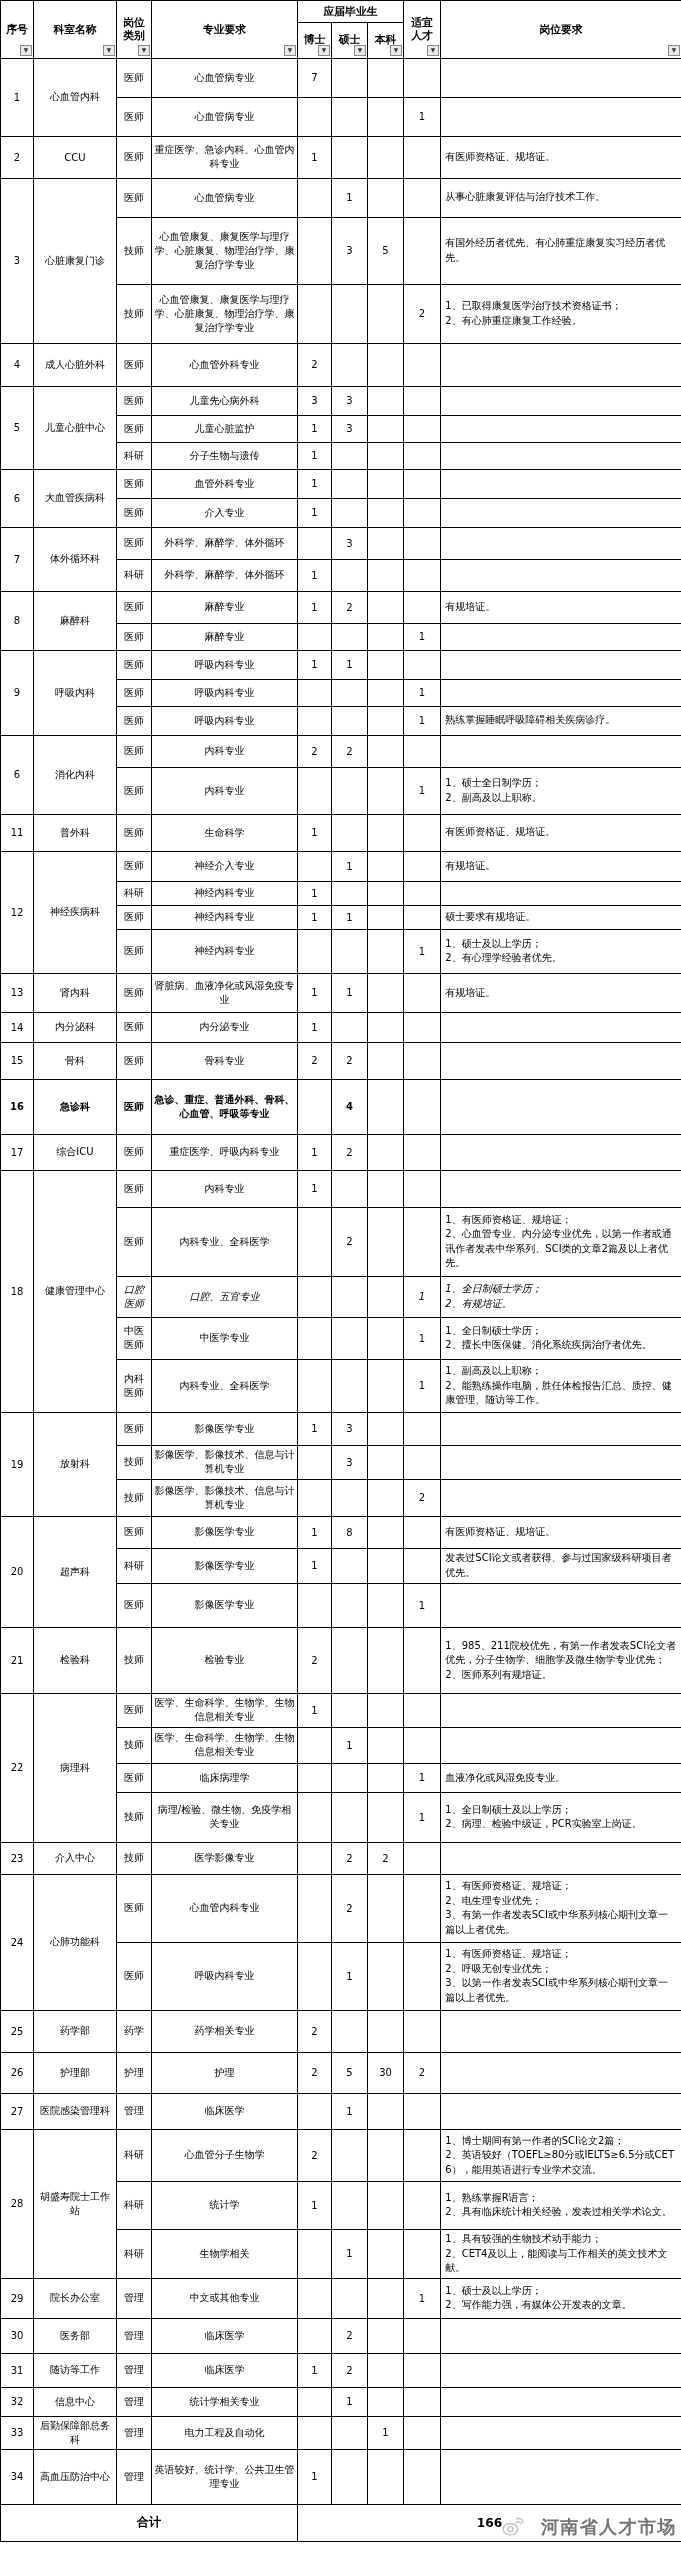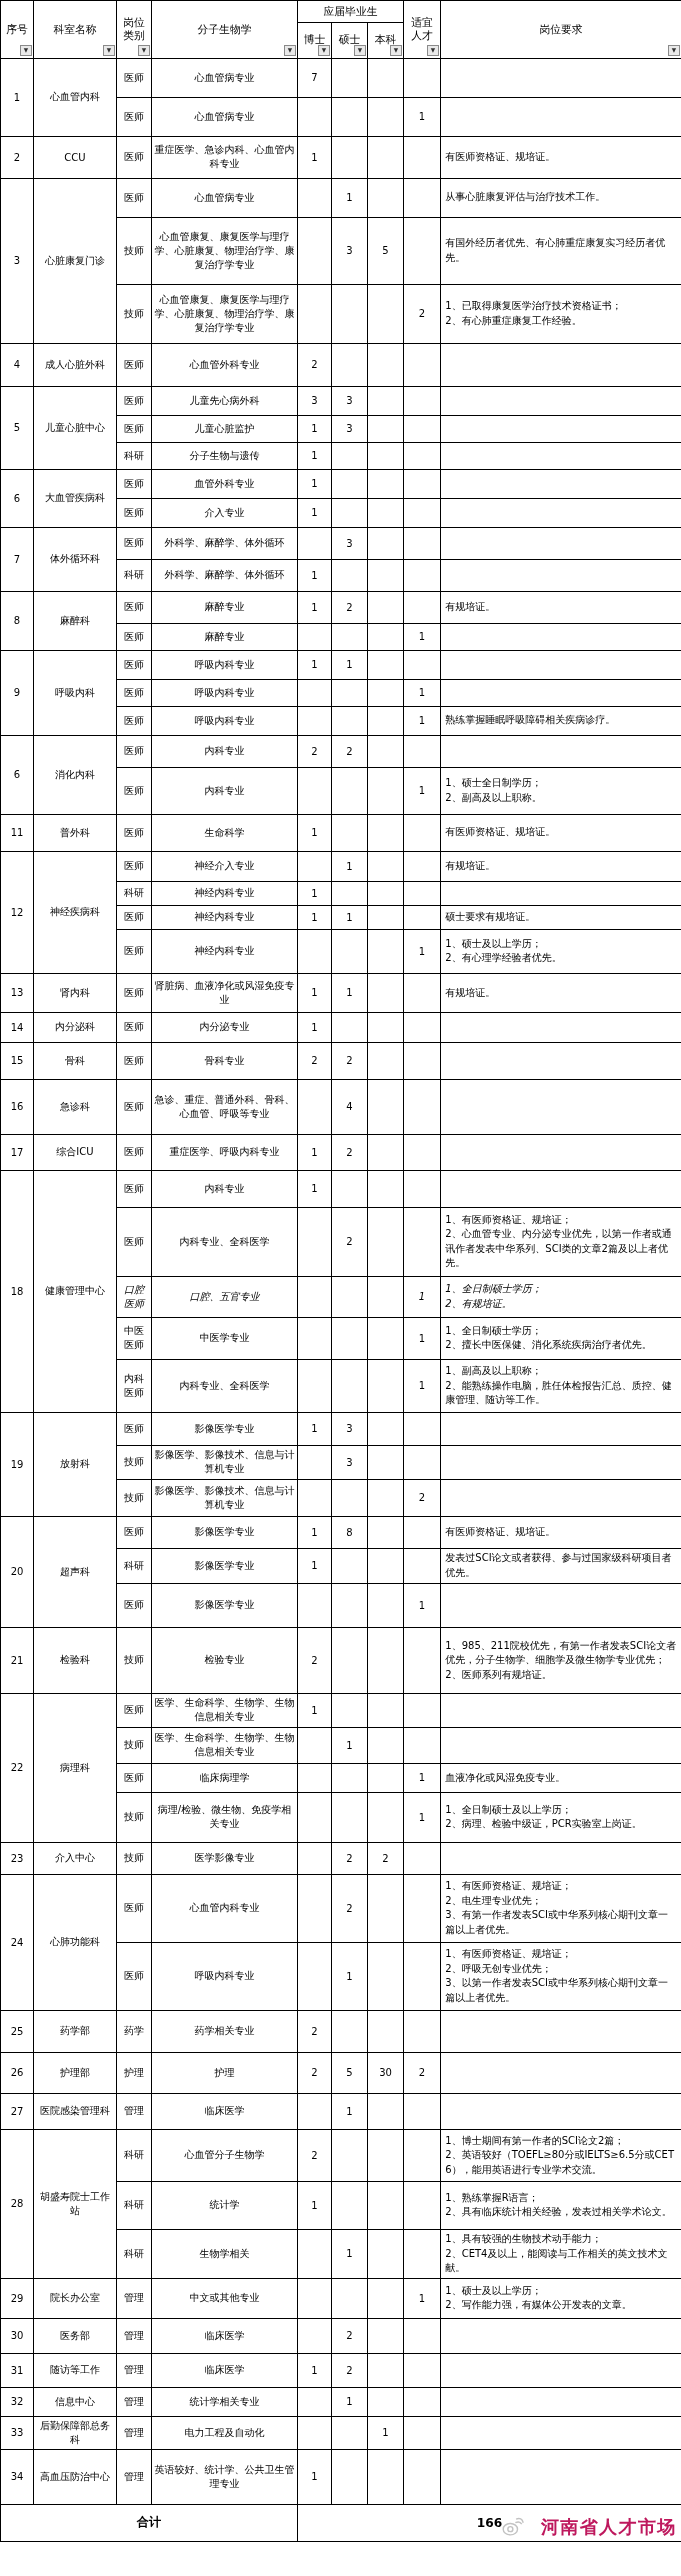--- a/index.html
+++ b/index.html
@@ -29,21 +29,21 @@
     vertical-align: middle;
     text-align: center;
     font-size: 10px;
     padding: 1.4px 2.2px;
     overflow: hidden;
     word-break: break-all;
     white-space: pre-line;
   }
   thead th {
     position: relative;
-    font-weight: normal;
+    font-weight: bold;
     font-size: 10.8px;
     line-height: 1.25;
     margin-top: 24px;
   }
   thead tr.h-top { height: 21.5px; }
   thead tr.h-bot { height: 36px; }
   thead tr:last-child th { border-bottom: 1.4px solid #000; }
   .filter {
     position: absolute;
     right: 1.4px;
@@ -69,21 +69,21 @@
     font-weight: bold;
     font-size: 12.2px;
   }
   .watermark {
     position: absolute;
     right: 4.3px;
     bottom: 2.9px;
     display: flex;
     align-items: center;
     gap: 17px;
-    color: #be185d;
+    color: #737373;
     font-size: 18px;
     font-weight: bold;
     letter-spacing: 1.4px;
     pointer-events: none;
   }
   .watermark svg { display:block; }
 </style>
 </head>
 <body>
 
@@ -101,21 +101,21 @@
       <col style="width:36px">
         <col style="width:37px">
         <col style="width:241px">
     </colgroup>
     <thead>
       <tr class="h-top">
         <th rowspan="2"><span>序号</span><span class="filter">▼</span></th>
         <th rowspan="2"><span>科室名称</span><span class="filter">▼</span></th>
         <th rowspan="2"><span>岗位
 类别</span><span class="filter">▼</span></th>
-        <th rowspan="2"><span>分子生物学</span><span class="filter">▼</span></th>
+        <th rowspan="2"><span>专业要求</span><span class="filter">▼</span></th>
         <th colspan="3"><span>应届毕业生</span></th>
         <th rowspan="2"><span>适宜
 人才</span><span class="filter">▼</span></th>
         <th rowspan="2"><span>岗位要求</span><span class="filter">▼</span></th>
       </tr>
       <tr class="h-bot">
         <th><span>博士</span><span class="filter">▼</span></th>
         <th><span>硕士</span><span class="filter">▼</span></th>
         <th><span>本科</span><span class="filter">▼</span></th>
       </tr>
@@ -408,21 +408,21 @@
           <td>15</td>
           <td>骨科</td>
           <td>医师</td>
           <td>骨科专业</td>
           <td>2</td>
           <td>2</td>
           <td></td>
           <td></td>
           <td class="req"></td>
         </tr>
-        <tr class="group-start" style="height: 55px;">
+        <tr class="group-start" style="height: 55px; font-weight: bold;">
           <td>16</td>
           <td>急诊科</td>
           <td>医师</td>
           <td>急诊、重症、普通外科、骨科、心血管、呼吸等专业</td>
           <td></td>
           <td>4</td>
           <td></td>
           <td></td>
           <td class="req"></td>
         </tr>

